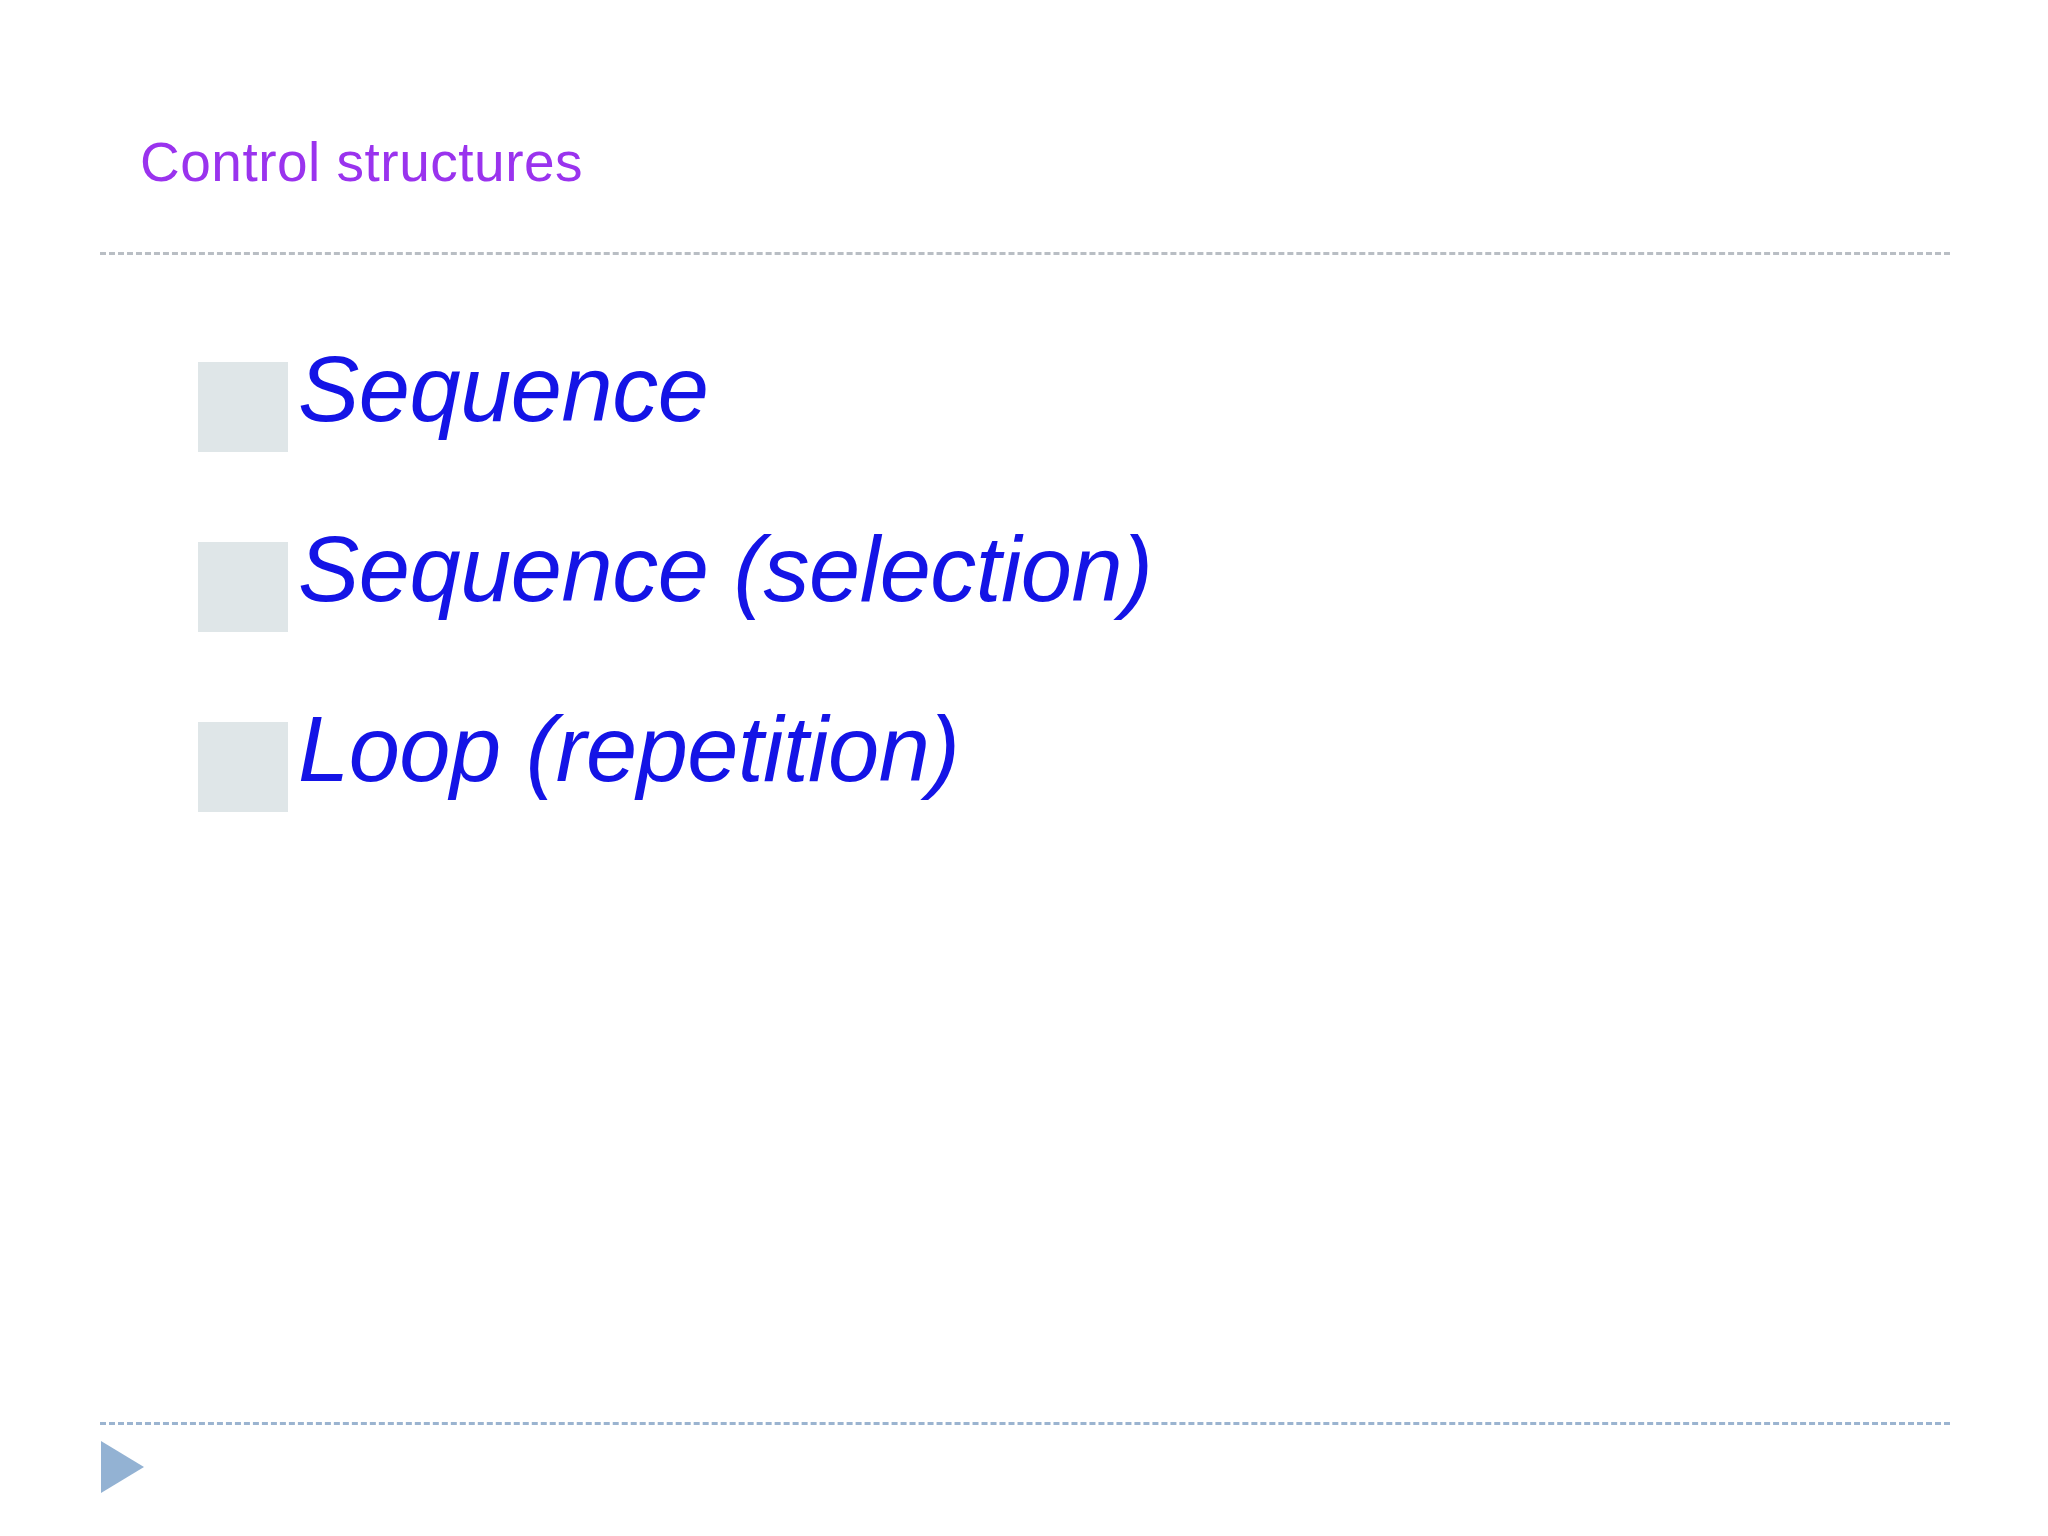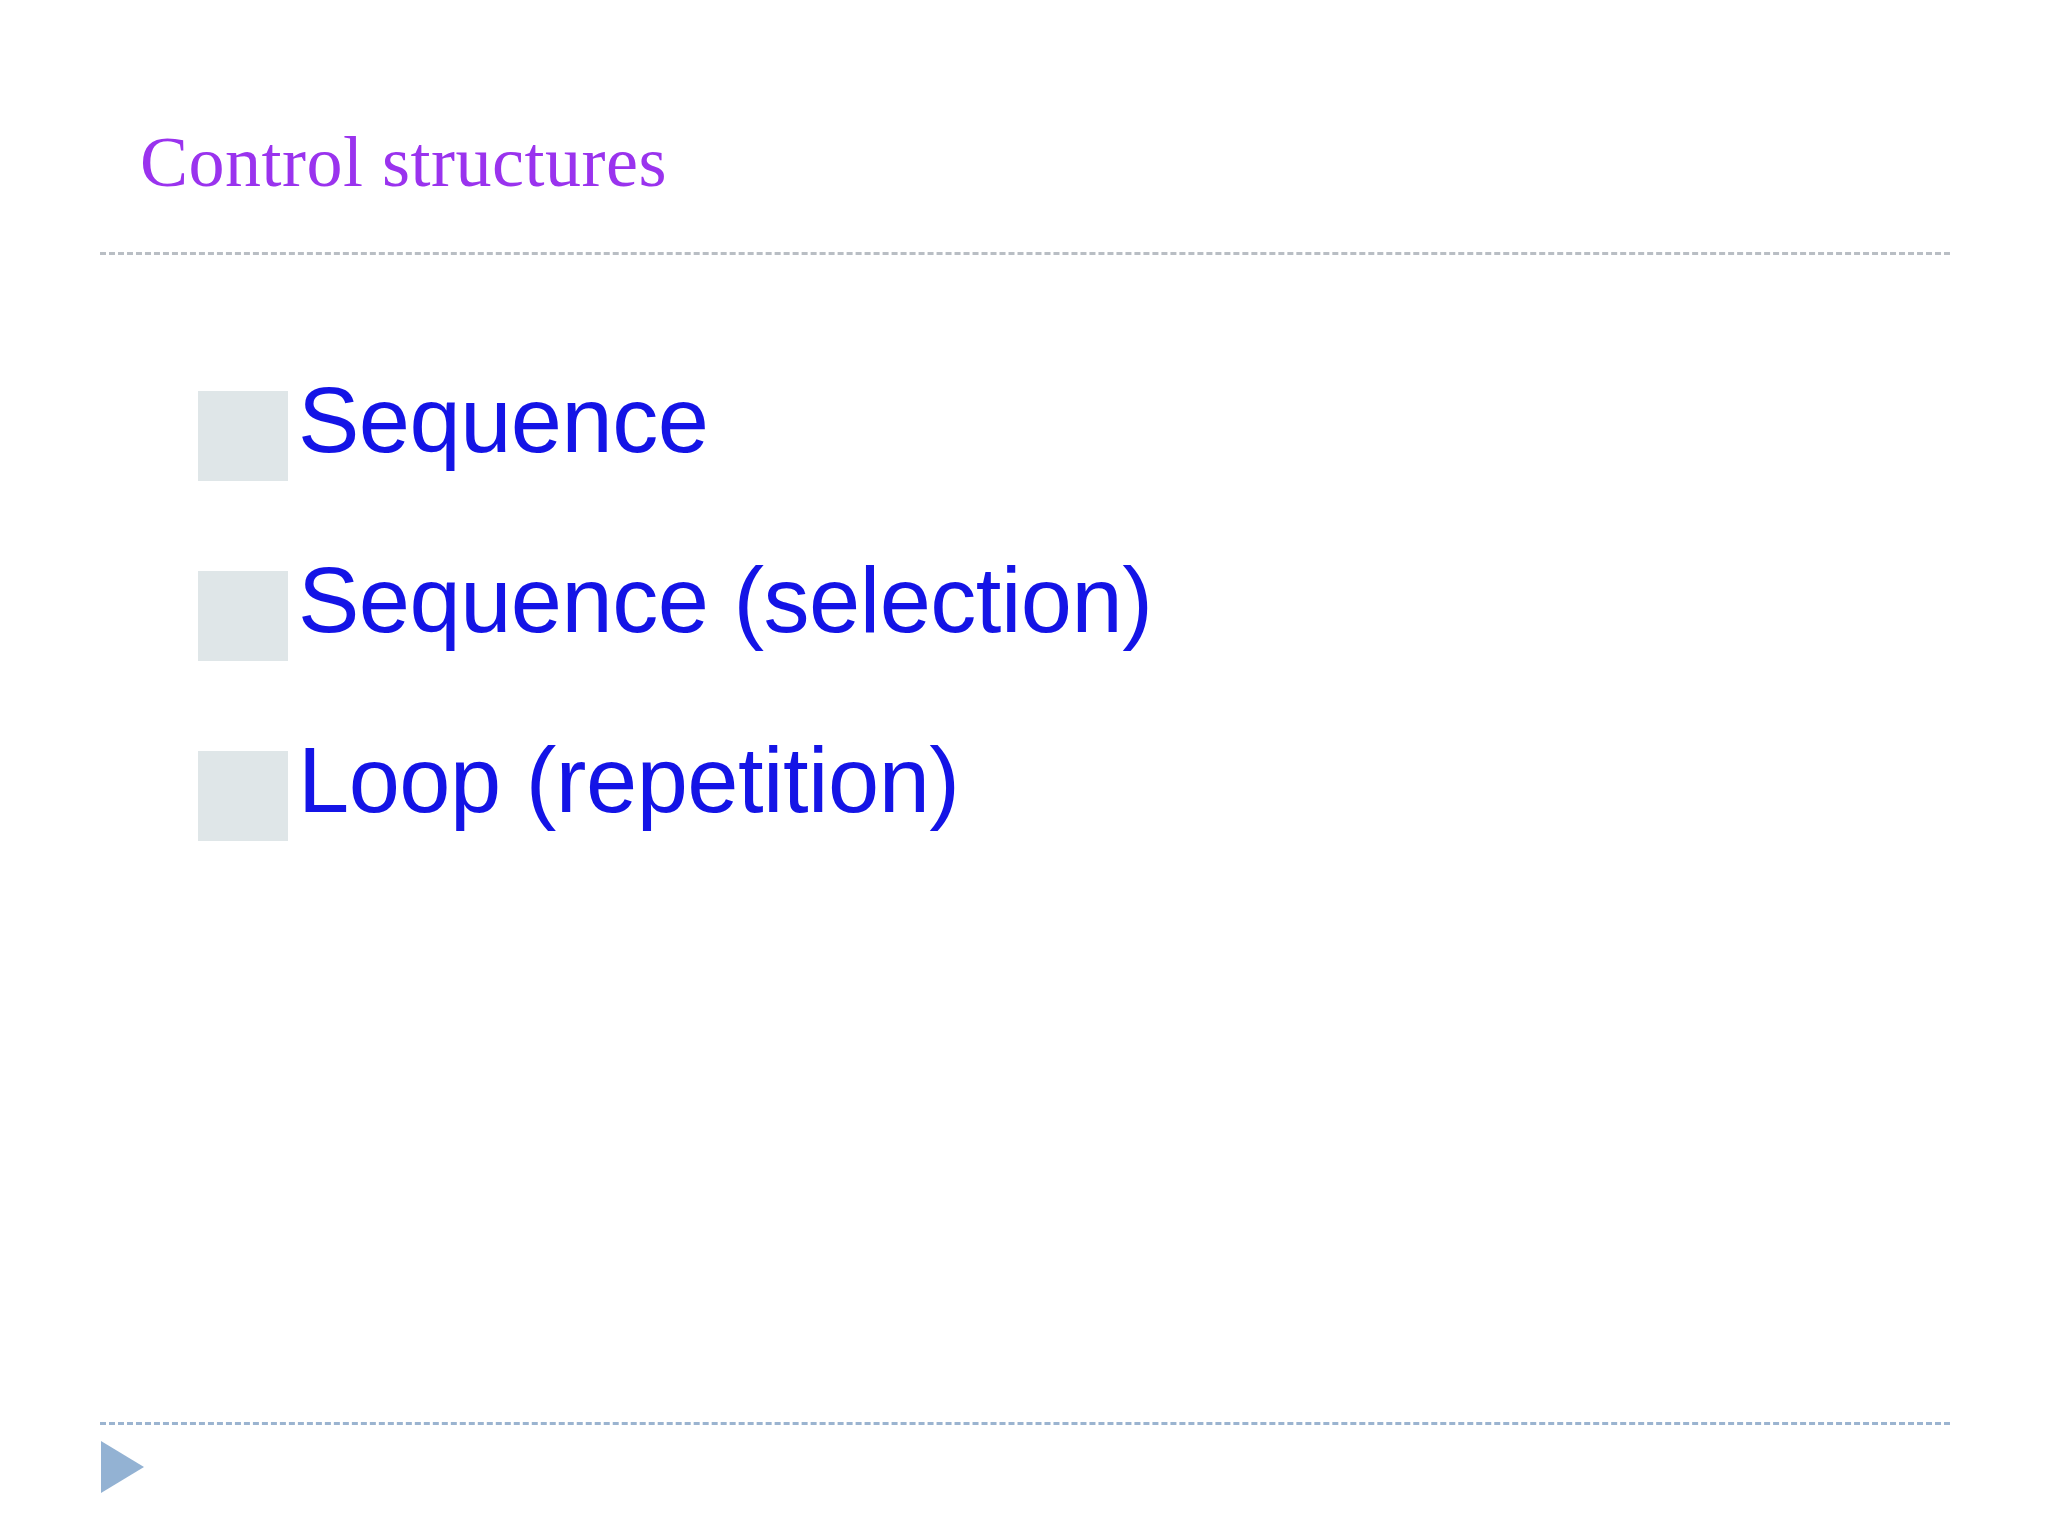--- a/index.html
+++ b/index.html
@@ -26,22 +26,22 @@
   }
 
   
   .slide-title {
     position: absolute;
     left: 140px;
     top: 118px;
     width: 1700px;
     height: 88px;
     color: #9A33EE;
-    font-family: Liberation Serif, serif;
-    font-size: 72px;
+    font-family: Liberation Sans, sans-serif;
+    font-size: 55px;
     font-weight: 400;
     line-height: 88px;
     letter-spacing: 0.5px;
     white-space: nowrap;
   }
 
   
   .header-rule {
     position: absolute;
     left: 100px;
@@ -55,21 +55,22 @@
   .bullet-list {
     position: absolute;
     left: 198px;
     top: 330px;
     width: 1760px;
   }
   .bullet-row {
     position: relative;
     height: 180px;
     display: flex;
-    align-items: center;
+    align-items: flex-start;
+    font-style: italic;
   }
   .bullet-marker {
     flex: 0 0 auto;
     width: 90px;
     height: 90px;
     background: #DFE6E8;
     margin-top: 32px;
   }
   .bullet-text {
     flex: 0 1 auto;

